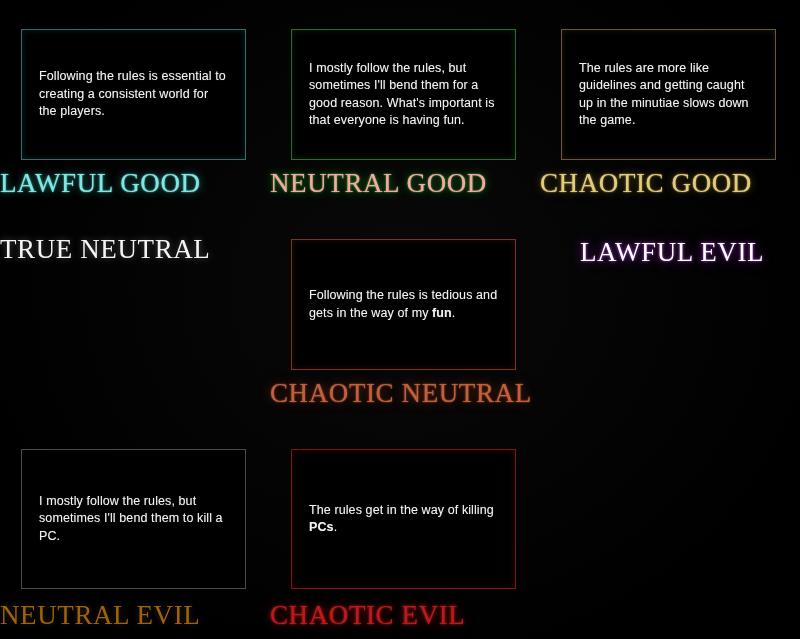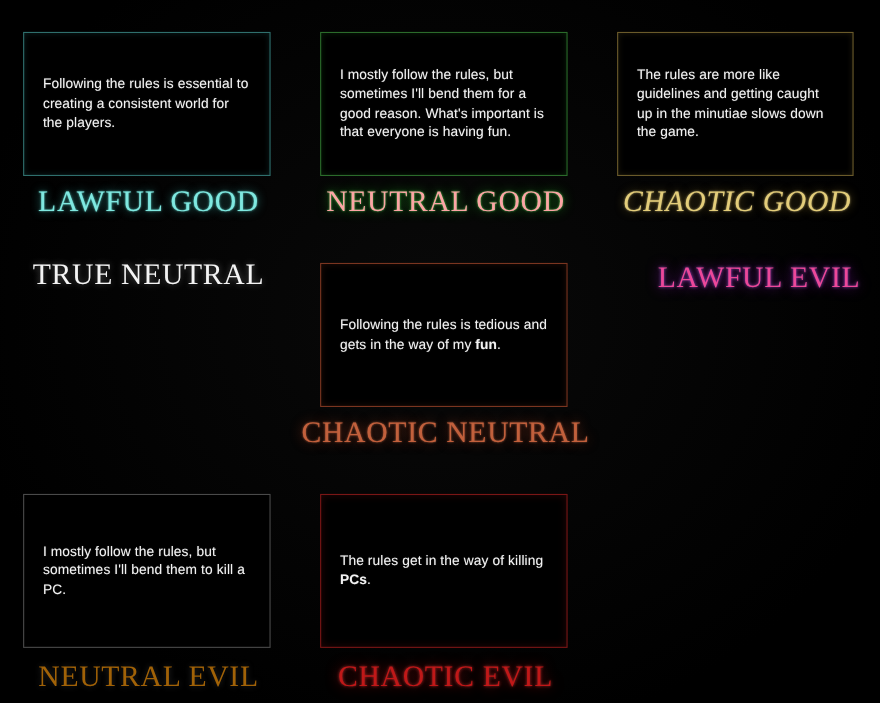--- a/index.html
+++ b/index.html
@@ -50,49 +50,48 @@
     letter-spacing: 0.1px;
     text-shadow: 0 0 1px rgba(255,255,255,0.35);
     font-family: "Liberation Sans", sans-serif;
   }
   .panel-text b {
     font-weight: bold;
     text-align: right;
   }
   .label {
     margin-top: 9px;
-    text-align: center;
     font-family: "Liberation Serif", serif;
     font-size: 27px;
     letter-spacing: 0.6px;
     white-space: nowrap;
     line-height: 1.05;
   }
 
   
   .c-lg .panel  { border-color: #2f6f6d; box-shadow: 0 0 6px rgba(60,170,170,0.18) inset; }
   .c-lg .label  { color: #7fe8e0; text-shadow: 0 0 9px rgba(80,230,220,0.55), 0 0 2px rgba(120,255,245,0.8); }
 
   .c-ng .panel  { border-color: #2b6b2b; box-shadow: 0 0 6px rgba(50,200,50,0.16) inset; }
   .c-ng .label  { color: #fca5a5; text-shadow: 0 0 10px rgba(40,220,40,0.6), 0 0 2px rgba(120,255,120,0.75); }
 
   .c-cg .panel  { border-color: #6a5a2a; box-shadow: 0 0 6px rgba(200,170,80,0.14) inset; }
-  .c-cg .label  { color: #e3cd7a; text-shadow: 0 0 9px rgba(200,165,60,0.5), 0 0 2px rgba(255,235,160,0.7); font-style: italic; }
+  .c-cg .label  { color: #e3cd7a; text-shadow: 0 0 9px rgba(200,165,60,0.5), 0 0 2px rgba(255,235,160,0.7); }
 
   .c-ln .panel  { border-color: #2b2b8f; box-shadow: 0 0 7px rgba(50,50,220,0.2) inset; }
   .c-ln .label  { color: #2a2ae8; text-shadow: 0 0 12px rgba(40,40,230,0.75), 0 0 3px rgba(90,90,255,0.8); }
 
   .c-tn .panel  { border-color: #9a9a9a; }
   .c-tn .label  { color: #f4f4f4; text-shadow: 0 0 7px rgba(255,255,255,0.35); }
 
   .c-cn .panel  { border-color: #7a3520; box-shadow: 0 0 7px rgba(200,80,40,0.16) inset; }
   .c-cn .label  { color: #c2603c; text-shadow: 0 0 11px rgba(190,70,35,0.6), 0 0 2px rgba(235,130,90,0.7); }
 
   .c-le .panel  { border-color: #5a2080; box-shadow: 0 0 8px rgba(160,40,220,0.2) inset; }
-  .c-le .label  { color: #ec4899; text-shadow: 0 0 12px rgba(150,30,200,0.75), 0 0 3px rgba(215,110,255,0.75); padding-left: 40px; }
+  .c-le .label  { color: #ffffff; text-shadow: 0 0 12px rgba(150,30,200,0.75), 0 0 3px rgba(215,110,255,0.75); padding-left: 40px; }
 
   .c-ne .panel  { border-color: #4a4a4a; }
   .c-ne .label  { color: #a16207; text-shadow: 0 0 6px rgba(120,120,120,0.35); }
 
   .c-ce .panel  { border-color: #7a1616; box-shadow: 0 0 8px rgba(200,30,30,0.18) inset; }
   .c-ce .label  { color: #c01818; text-shadow: 0 0 12px rgba(190,20,20,0.7), 0 0 3px rgba(255,70,70,0.7); }
 
   
   .row3 .panel { height: 140px; }
   .row3 .label { margin-top: 12px; }

